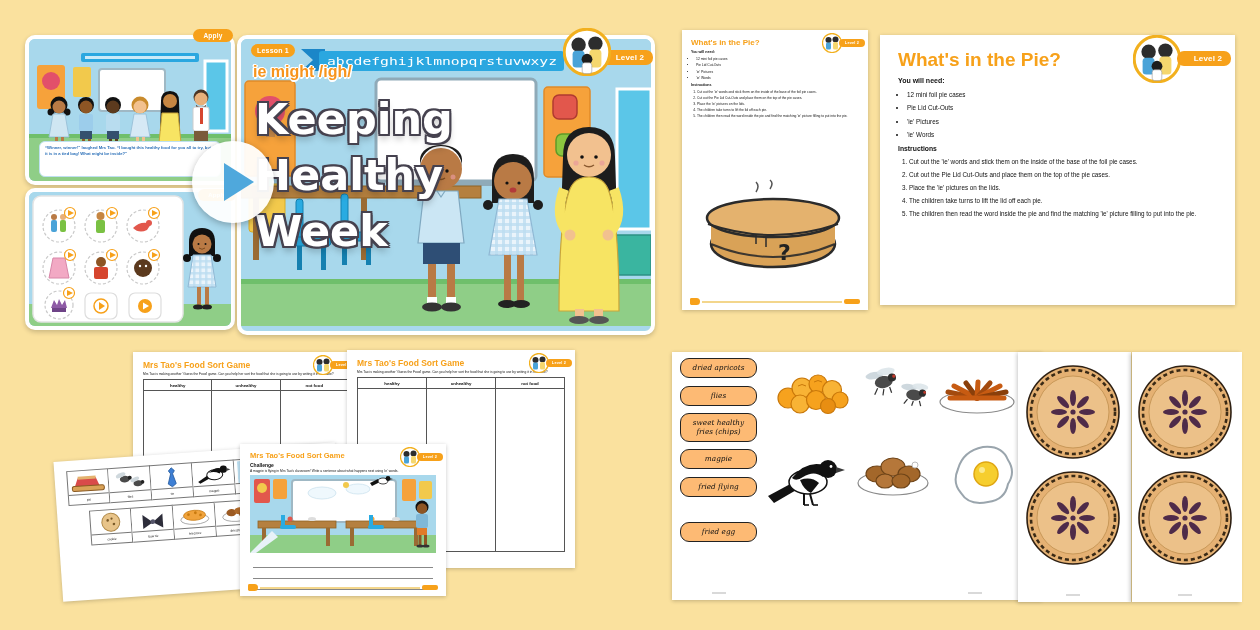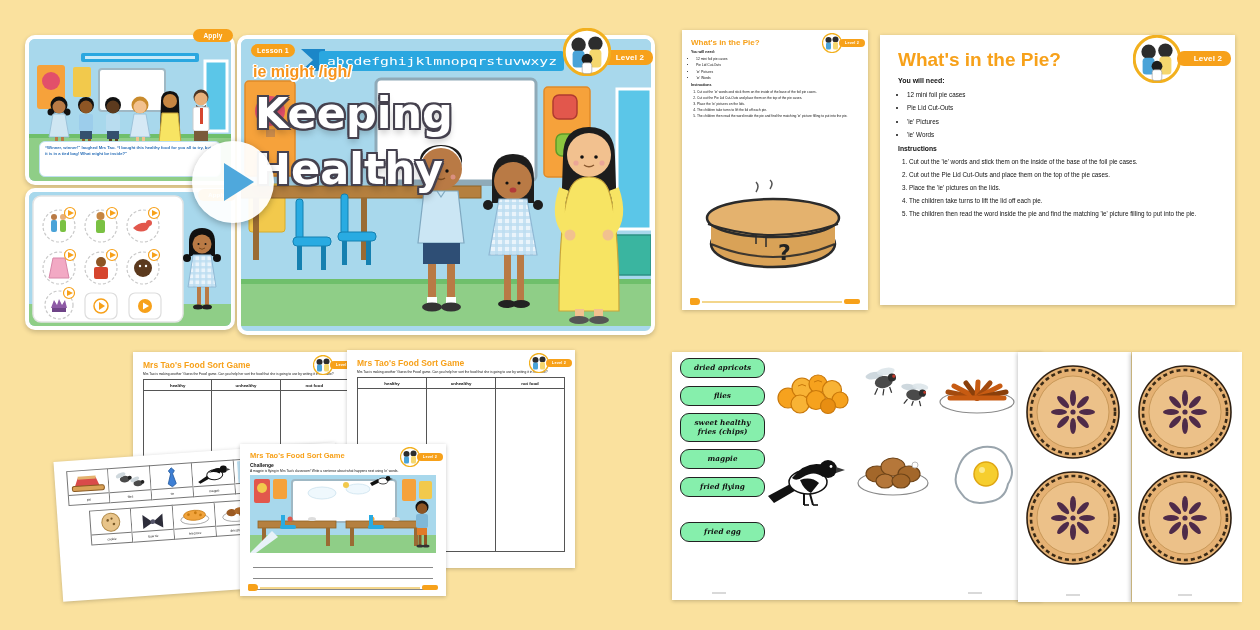--- a/index.html
+++ b/index.html
@@ -9,21 +9,21 @@
 .slide{position:absolute;border:4px solid #fff;border-radius:10px;box-shadow:0 2px 5px rgba(0,0,0,.2);overflow:hidden;background:#A8D8EC;z-index:1}
 .tag{position:absolute;background:#F7A11A;color:#fff;font-weight:bold;border-radius:7px;display:flex;align-items:center;justify-content:center;z-index:6;letter-spacing:.2px}
 .page{position:absolute;background:#fff;box-shadow:0 1px 4px rgba(0,0,0,.22)}
 .ws-title{color:#F7A11A;font-weight:bold;font-family:"Liberation Sans",sans-serif}
 .foot{position:absolute;left:8px;right:8px;bottom:5px;display:flex;align-items:center;gap:2px}
 .foot .fL{width:10px;height:7px;background:#F7A11A;border-radius:2px 5px 5px 2px}
 .foot .fbar{flex:1;height:2px;background:#F3D68C}
 .foot .fR{width:16px;height:5px;background:#F7A11A;border-radius:2px}
 .kh-sub{position:absolute;left:12px;top:24px;font-size:16px;font-weight:bold;color:#F7941D;z-index:4;
  text-shadow:1.5px 0 0 #fff,-1.5px 0 0 #fff,0 1.5px 0 #fff,0 -1.5px 0 #fff,1px 1px 0 #fff,-1px -1px 0 #fff}
-.kh-title{position:absolute;left:14px;top:46px;z-index:4;font-family:"DejaVu Sans",sans-serif;font-weight:800;color:#fff;font-size:43px;line-height:56px;
+.kh-title{position:absolute;left:14px;top:52px;z-index:4;font-family:"DejaVu Sans",sans-serif;font-weight:800;color:#fff;font-size:43px;line-height:56px;
  text-shadow:2px 0 0 #46424f,-2px 0 0 #46424f,0 2px 0 #46424f,0 -2px 0 #46424f,2px 2px 0 #46424f,-2px -2px 0 #46424f,2px -2px 0 #46424f,-2px 2px 0 #46424f,0 5px 7px rgba(0,0,0,.25)}
 .play-btn{position:absolute;left:192px;top:141px;width:82px;height:82px;border-radius:50%;background:rgba(255,255,255,.94);
  box-shadow:0 2px 7px rgba(0,0,0,.28);display:flex;align-items:center;justify-content:center;z-index:50;cursor:pointer}
 .play-tri{width:0;height:0;border-left:30px solid #4FA8DC;border-top:19px solid transparent;border-bottom:19px solid transparent;margin-left:12px}
 .logo-circle{position:absolute;z-index:7}
 .need-label,.inst-label{font-weight:bold;color:#111}
 .big .ws-head{font-size:19px;margin:0 0 6px 0}
 .big .need-label{font-size:7px;margin-top:4px}
 .big ul.need{list-style:disc;padding-left:9px;font-size:6.3px;color:#111}
 .big ul.need li{margin:6.5px 0}
@@ -41,22 +41,22 @@
 .fs-intro{font-size:3.3px;color:#111;margin-top:2px;line-height:1.35;width:94%}
 .sort-table{border:1px solid #555;height:168px;display:flex;flex-direction:column;margin-top:3px;background:#fff}
 .sort-head{display:flex;border-bottom:1px solid #555;height:11px}
 .sort-head span{flex:1;border-right:1px solid #555;font-size:4.4px;font-weight:bold;color:#111;display:flex;align-items:center;justify-content:center}
 .sort-head span:last-child{border-right:none}
 .sort-body{flex:1;display:flex}
 .sort-body div{flex:1;border-right:1px solid #555}
 .sort-body div:last-child{border-right:none}
 .mini-logo{position:absolute;top:3px;right:26px;width:20px;height:20px}
 .mini-tag{position:absolute;top:9px;right:3px;width:26px;height:8px;font-size:3.8px;border-radius:4px}
-.wcard{position:absolute;left:8px;width:85px;border:1.6px solid #222;border-radius:9px;background:#86efac;display:flex;align-items:center;justify-content:center;
- text-align:center;font-family:"DejaVu Serif",serif;font-style:italic;font-weight:bold;font-size:7.3px;color:#111;line-height:1.2;padding:1px 4px}
+.wcard{position:absolute;left:8px;width:77px;border:1.6px solid #222;border-radius:9px;background:#fdba74;display:flex;align-items:center;justify-content:center;
+ text-align:center;font-family:"DejaVu Serif",serif;font-style:italic;font-weight:normal;font-size:7.3px;color:#111;line-height:1.2;padding:1px 4px}
 .prow{display:flex;margin-left:12px}
 .pcell{width:42px;border:1px solid #777;border-left:none;background:#fff}
 .pcell:first-child{border-left:1px solid #777}
 .pimg{height:24px;display:flex;align-items:center;justify-content:center;border-bottom:1px solid #777;overflow:hidden}
 .plab{height:9px;font-size:3.2px;color:#111;display:flex;align-items:center;justify-content:center}
 .wline{height:11px;border-bottom:1.5px solid #888;margin:0 3px}
 .ch-label{font-size:5px;font-weight:bold;color:#111;margin-top:2px}
 .ch-text{font-size:3.3px;color:#111;margin:1px 0 2px 0}
 .pg-mark{position:absolute;bottom:6px;width:14px;height:2px;background:#d9d9d9}
 </style>
@@ -341,20 +341,21 @@
           <rect x="353" y="270" width="9" height="8" fill="#F2C18F"></rect>
         <ellipse cx="338" cy="281" rx="10" ry="4" fill="#555"></ellipse>
           <ellipse cx="358" cy="281" rx="10" ry="4" fill="#555"></ellipse>
       </g>
     </svg>
     <div class="tag" style="left:10px;top:5px;width:44px;height:13px;font-size:7px">Lesson 1</div>
     <div class="kh-sub">ie might /igh/</div>
     <div class="kh-title">
       <div>Keeping</div>
       <div>Healthy</div>
+      <div>Week</div>
     </div>
   </div>
   <div class="tag" style="left:597px;top:50px;width:56px;height:15px;font-size:8px;padding-left:10px;z-index:4">Level 2</div>
   <svg class="logo-circle" style="left:563px;top:28px" width="48" height="48" viewBox="0 0 40 40">
     <circle cx="20" cy="20" r="19" fill="#FFF" stroke="#F2B01E" stroke-width="2.5"></circle>
     <circle cx="13" cy="14" r="6" fill="#2d2d2d"></circle>
       <rect x="8" y="19" width="10" height="14" rx="3" fill="#4AA3D8"></rect>
     <circle cx="27" cy="13" r="6" fill="#2d2d2d"></circle>
       <rect x="22" y="18" width="10" height="15" rx="3" fill="#F5D76E"></rect>
     <circle cx="20" cy="26" r="4.5" fill="#1d1d1d"></circle>

